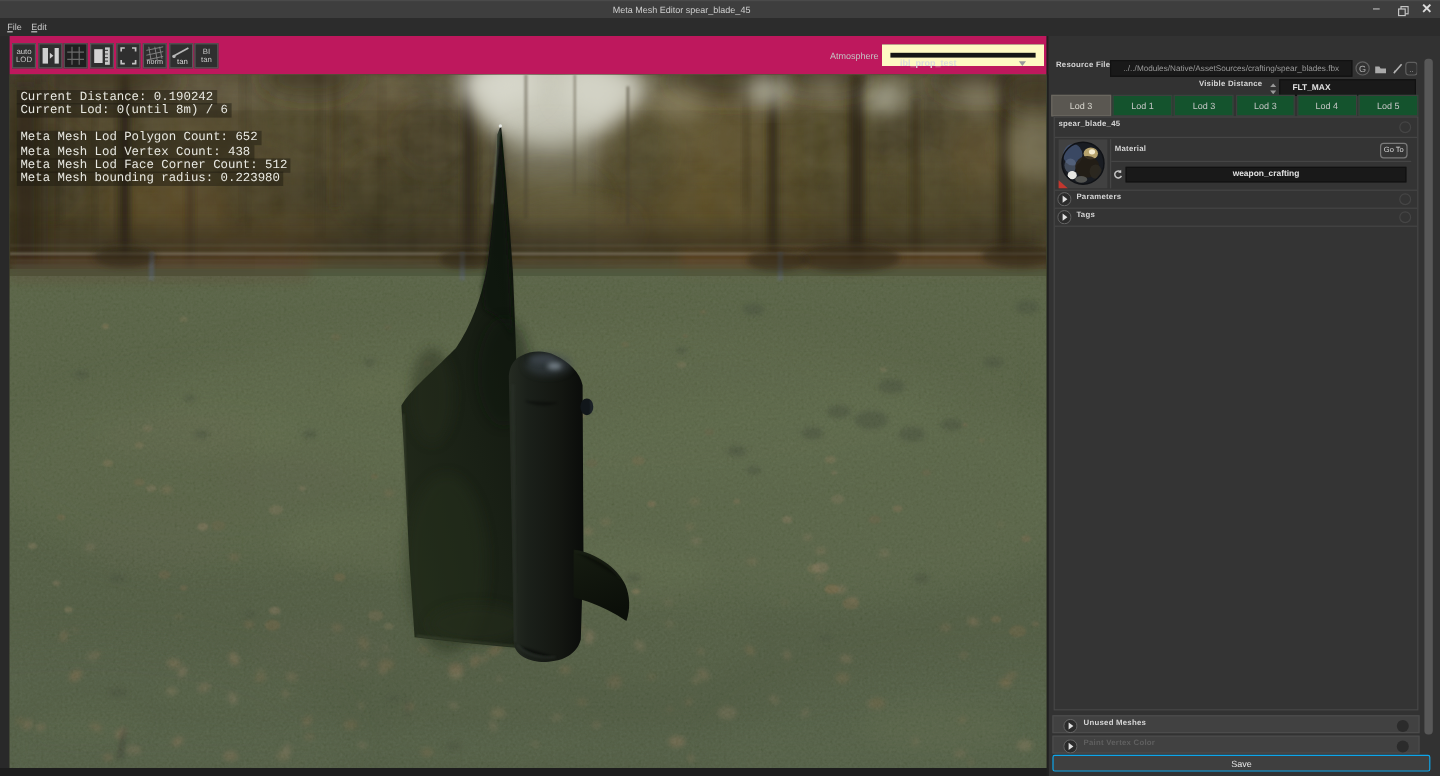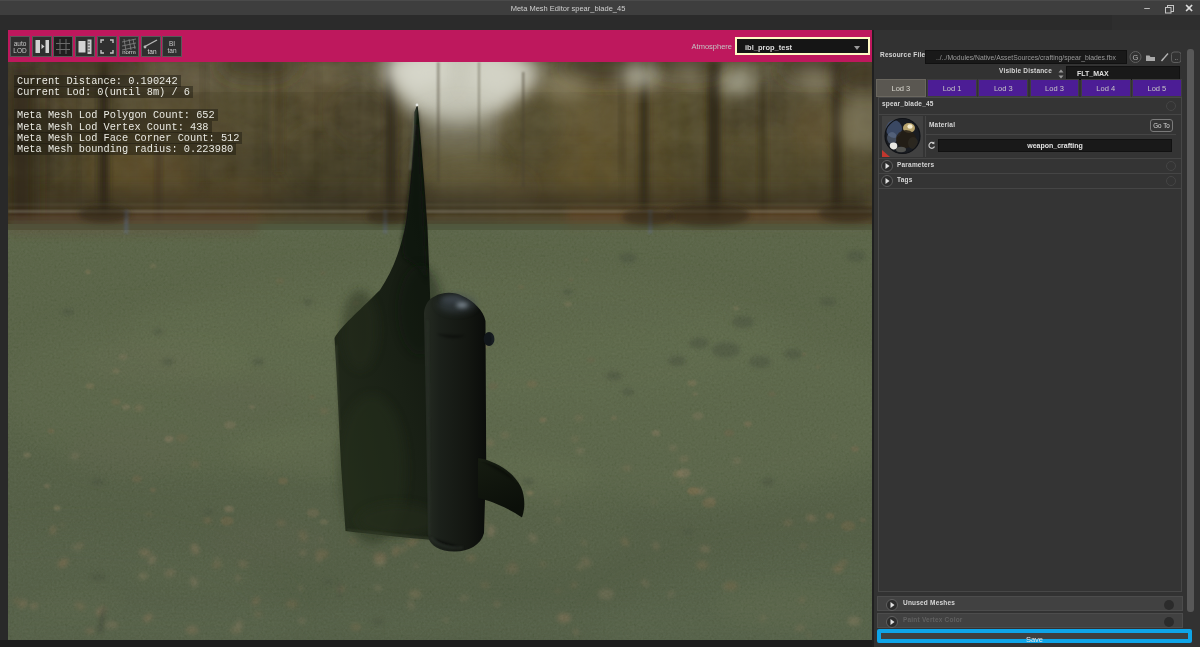--- a/index.html
+++ b/index.html
@@ -18,21 +18,21 @@
   .menuitem { position:absolute; top:0; font-size:7.5px; color:#c8c8c8; line-height:16px; }
   .menuitem u { text-decoration:underline; }
 
   
   #toolrow { left:0; top:30px; width:874px; height:32px; background:#be185d; }
   .tbtn { position:absolute; top:6px; width:20px; height:21px; background:#2f2f2f;
           border:1px solid #585858; color:#c8c8c8; font-size:6.5px; text-align:center; }
   .tbtn .tt { line-height:7px; margin-top:3px; }
   #atmlabel { position:absolute; right:142px; top:12px; font-size:7.5px; color:#c4c4c4; }
   #atmbox { position:absolute; left:735px; top:7px; width:135px; height:18px; background:#151515;
-            border:2px solid #fef9c3; color:#dcdcdc; font-size:7.5px; font-weight:bold; line-height:17px; padding-left:8px; }
+            border:7px solid #fef9c3; color:#dcdcdc; font-size:7.5px; font-weight:bold; line-height:17px; padding-left:8px; }
   #atmbox .arr { position:absolute; right:8px; top:7px; width:0; height:0;
                  border-left:3.5px solid transparent; border-right:3.5px solid transparent; border-top:4.5px solid #9a9a9a; }
 
   
   #viewport { left:8px; top:62px; width:864px; height:578px; overflow:hidden; background:#5f6b48; }
   #hud { position:absolute; left:6px; top:14px; font-family:"Liberation Mono", monospace;
          font-size:10.3px; line-height:11.4px; color:#e9e9e2; }
   #hud span { background:rgba(26,24,16,0.45); padding:0 3px; }
 
   
@@ -40,42 +40,46 @@
   #leftstrip { left:0; top:30px; width:8px; height:610px; background:#292929; }
   #divider { left:872px; top:30px; width:2px; height:617px; background:#202020; }
 
   
   #panel { left:874px; top:30px; width:326px; height:617px; background:#323232; }
   #phead { left:0; top:3px; width:326px; height:13px; background:#3b3b3b; border-bottom:1px solid #2a2a2a;
            text-align:center; font-size:7.5px; font-weight:bold; color:#e2e2e2; line-height:13px; }
   .plabel { font-size:6.5px; font-weight:bold; color:#d6d6d6; letter-spacing:0.2px; }
   .pfield { background:#191919; border:1px solid #111; color:#a0a0a0; font-size:9px; }
 
-  #savebtn { left:3px; top:599px; width:315px; height:14px; background:#3f3f3f; border:4px solid #0ea5e9;
+  #savebtn { left:3px; top:599px; width:315px; height:14px; background:#3f3f3f; border:1px solid #0ea5e9;
              border-radius:2px; text-align:center; font-size:7.5px; color:#e8e8e8; line-height:13px; }
   
   #sbar { left:313px; top:19px; width:7px; height:563px; background:#585858; border-radius:3px; }
-  .tab { top:49px; width:49.8px; height:18px; background:#4c1d95; border:1px solid #3e3e3e;
+  .tab { top:49px; width:49.8px; height:18px; background:#14532d; border:1px solid #3e3e3e;
          font-size:7.5px; color:#c6c6c6; text-align:center; line-height:17px; }
   .tabsel { background:#5a5751; color:#d8d6ce; border-color:#6a675f; }
 </style>
 </head>
 <body>
 <div id="app">
 
   <div class="abs" id="titlebar">
     <div id="title">Meta Mesh Editor spear_blade_45</div>
     <div class="winbtn" style="right:44px;">–</div>
     <svg class="abs" style="right:26px;top:4px;" width="9" height="9" viewBox="0 0 9 9">
       <rect x="2.5" y="0.5" width="6" height="6" fill="none" stroke="#c4c4c4" stroke-width="1"></rect>
       <rect x="0.5" y="2.5" width="5.5" height="5.5" fill="#3e3e3e" stroke="#c4c4c4" stroke-width="1"></rect>
     </svg>
     <div class="winbtn" style="right:2px;font-size:11px;font-weight:bold;">✕</div>
   </div>
 
+  <div class="abs" id="menubar">
+    <div class="menuitem" style="left:6px;"><u>F</u>ile</div>
+    <div class="menuitem" style="left:26px;"><u>E</u>dit</div>
+  </div>
 
   <div class="abs" id="toolrow">
     <div class="tbtn" style="left:10px;">
         <div class="tt">auto<br>LOD</div>
       </div>
     <div class="tbtn" style="left:31.5px;" id="tb2"><svg width="18" height="19" viewBox="0 0 18 19">
       <rect x="2.5" y="3" width="4.5" height="13" fill="#d0d0d0"></rect>
       <path d="M 8.5,7 L 11.5,9.5 L 8.5,12 Z" fill="#d0d0d0"></path>
       <rect x="12.5" y="3" width="3.5" height="13" fill="#d0d0d0"></rect>
     </svg></div>

